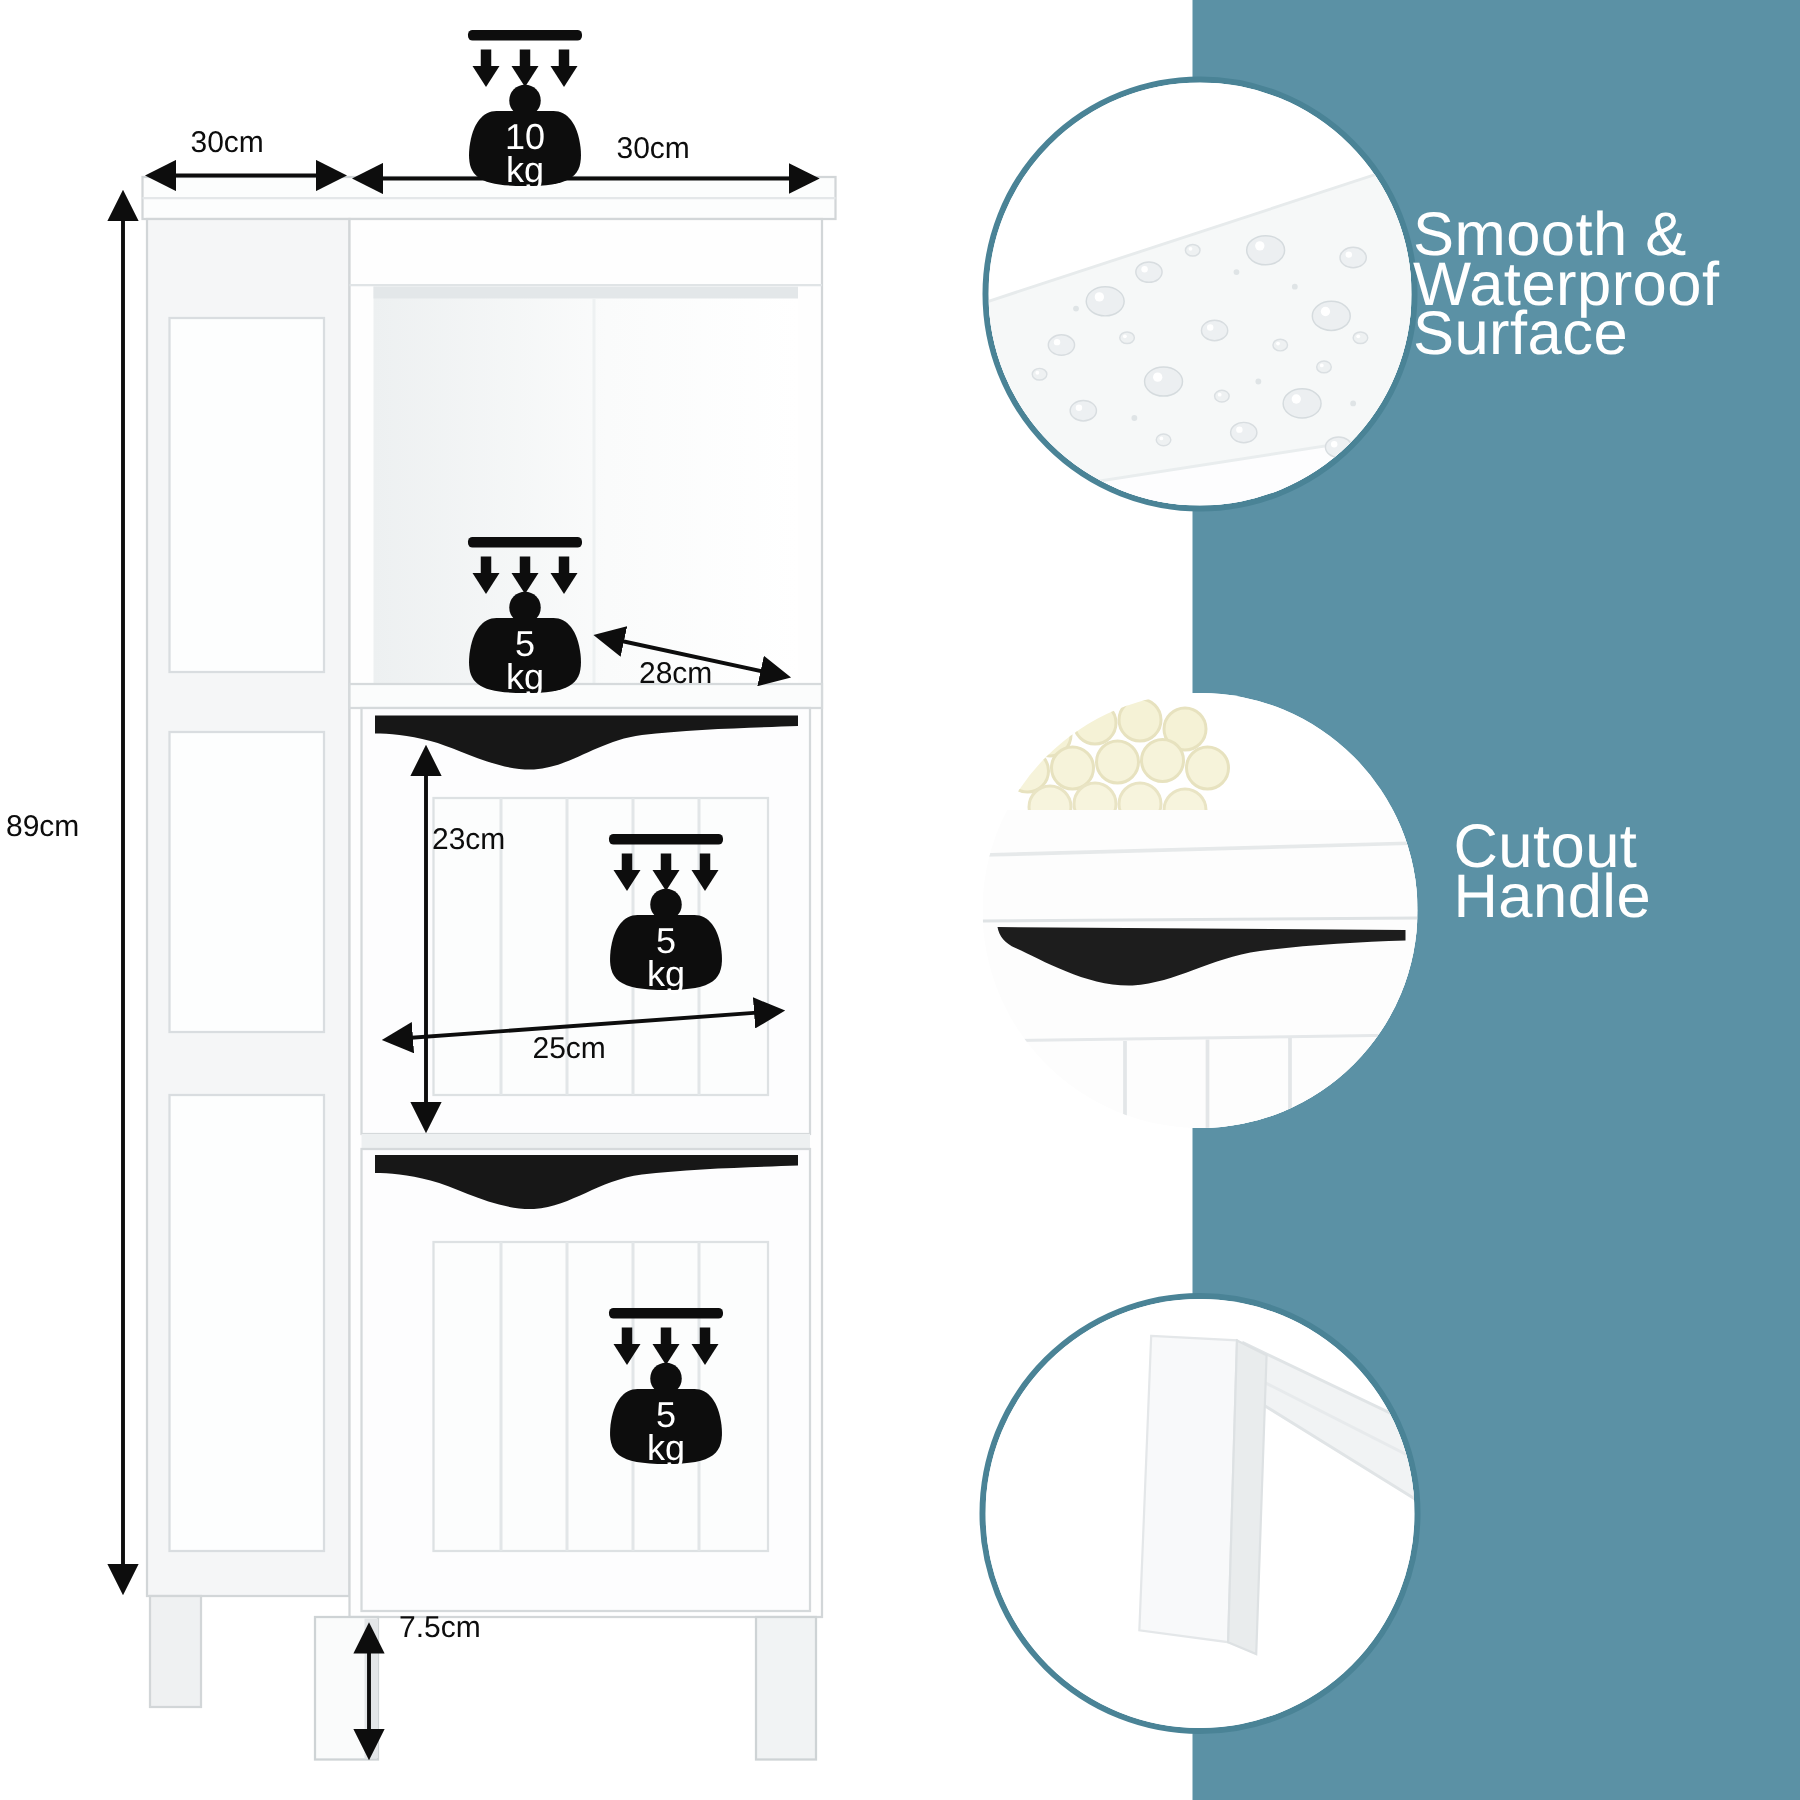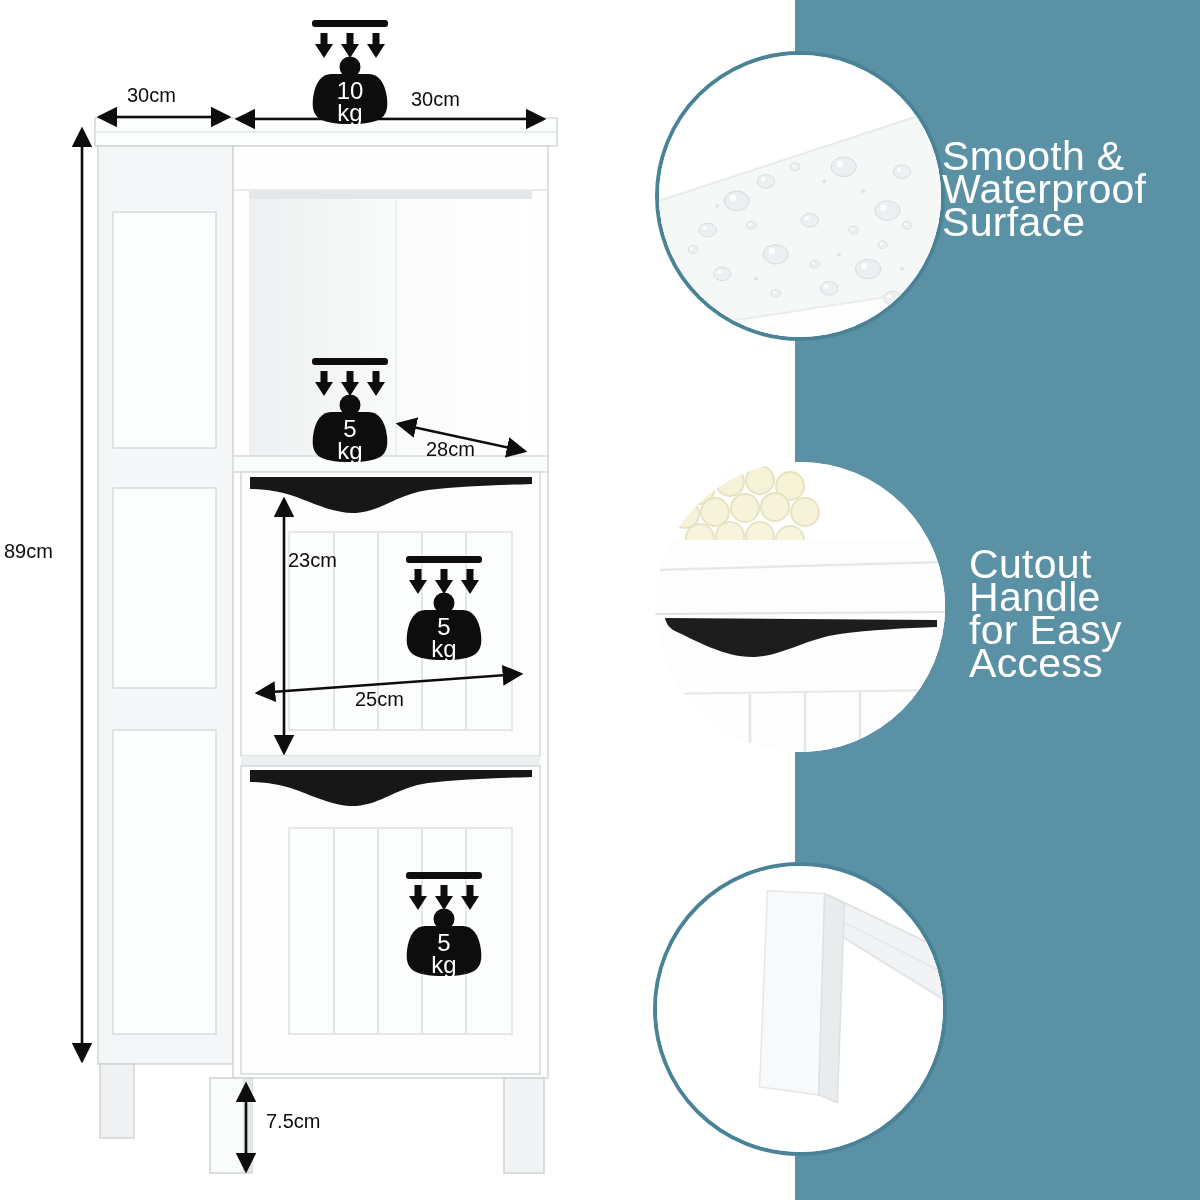--- a/index.html
+++ b/index.html
@@ -7,21 +7,21 @@
          font-family:"Liberation Sans",sans-serif;}
   .panel{position:absolute;left:795px;top:0;width:405px;height:1200px;background:var(--panel,#5b91a5);}
   svg.diagram{position:absolute;left:0;top:0;}
   .dim{position:absolute;color:var(--ink,#0d0d0d);font-size:20px;line-height:34px;white-space:nowrap;}
   .dim-depth{left:127px;top:78px;}
   .dim-width{left:411px;top:82px;}
   .dim-height{left:4px;top:534px;}
   .dim-shelf{left:426px;top:392px;margin-top:40px;}
   .dim-drawer-h{left:288px;top:543px;}
   .dim-drawer-w{left:355px;top:682px;}
-  .dim-leg{left:266px;top:1104px;}
+  .dim-leg{left:266px;top:1068px;}
   .callout{position:absolute;border-radius:50%;background:#fff;overflow:hidden;box-sizing:border-box;}
   .ringed{border:4px solid var(--ring,#4a8396);}
   .c1{left:655px;top:51px;width:290px;height:290px;}
   .c2{left:655px;top:462px;width:290px;height:290px;}
   .c3{left:653px;top:862px;width:294px;height:294px;}
   .feature{position:absolute;color:#ffffff;font-size:41px;line-height:33px;font-weight:500;letter-spacing:.3px;}
   .f1{left:942px;top:140px;}
   .f2{left:941px;top:548px;margin-left:28px;}
   .f3{left:942px;top:971px;}
   .wt{fill:#ffffff;font-size:24px;font-weight:500;font-family:"Liberation Sans",sans-serif;}
@@ -215,18 +215,17 @@
     </svg>
   </div>
 
   <div class="feature f1">
     <div>Smooth &amp;</div>
     <div>Waterproof</div>
     <div>Surface</div>
   </div>
   <div class="feature f2">
     <div>Cutout Handle</div>
-    <div>for Easy Access</div>
   </div>
   <div class="feature f3">
   </div>
 
 </div>
 
 </body></html>

